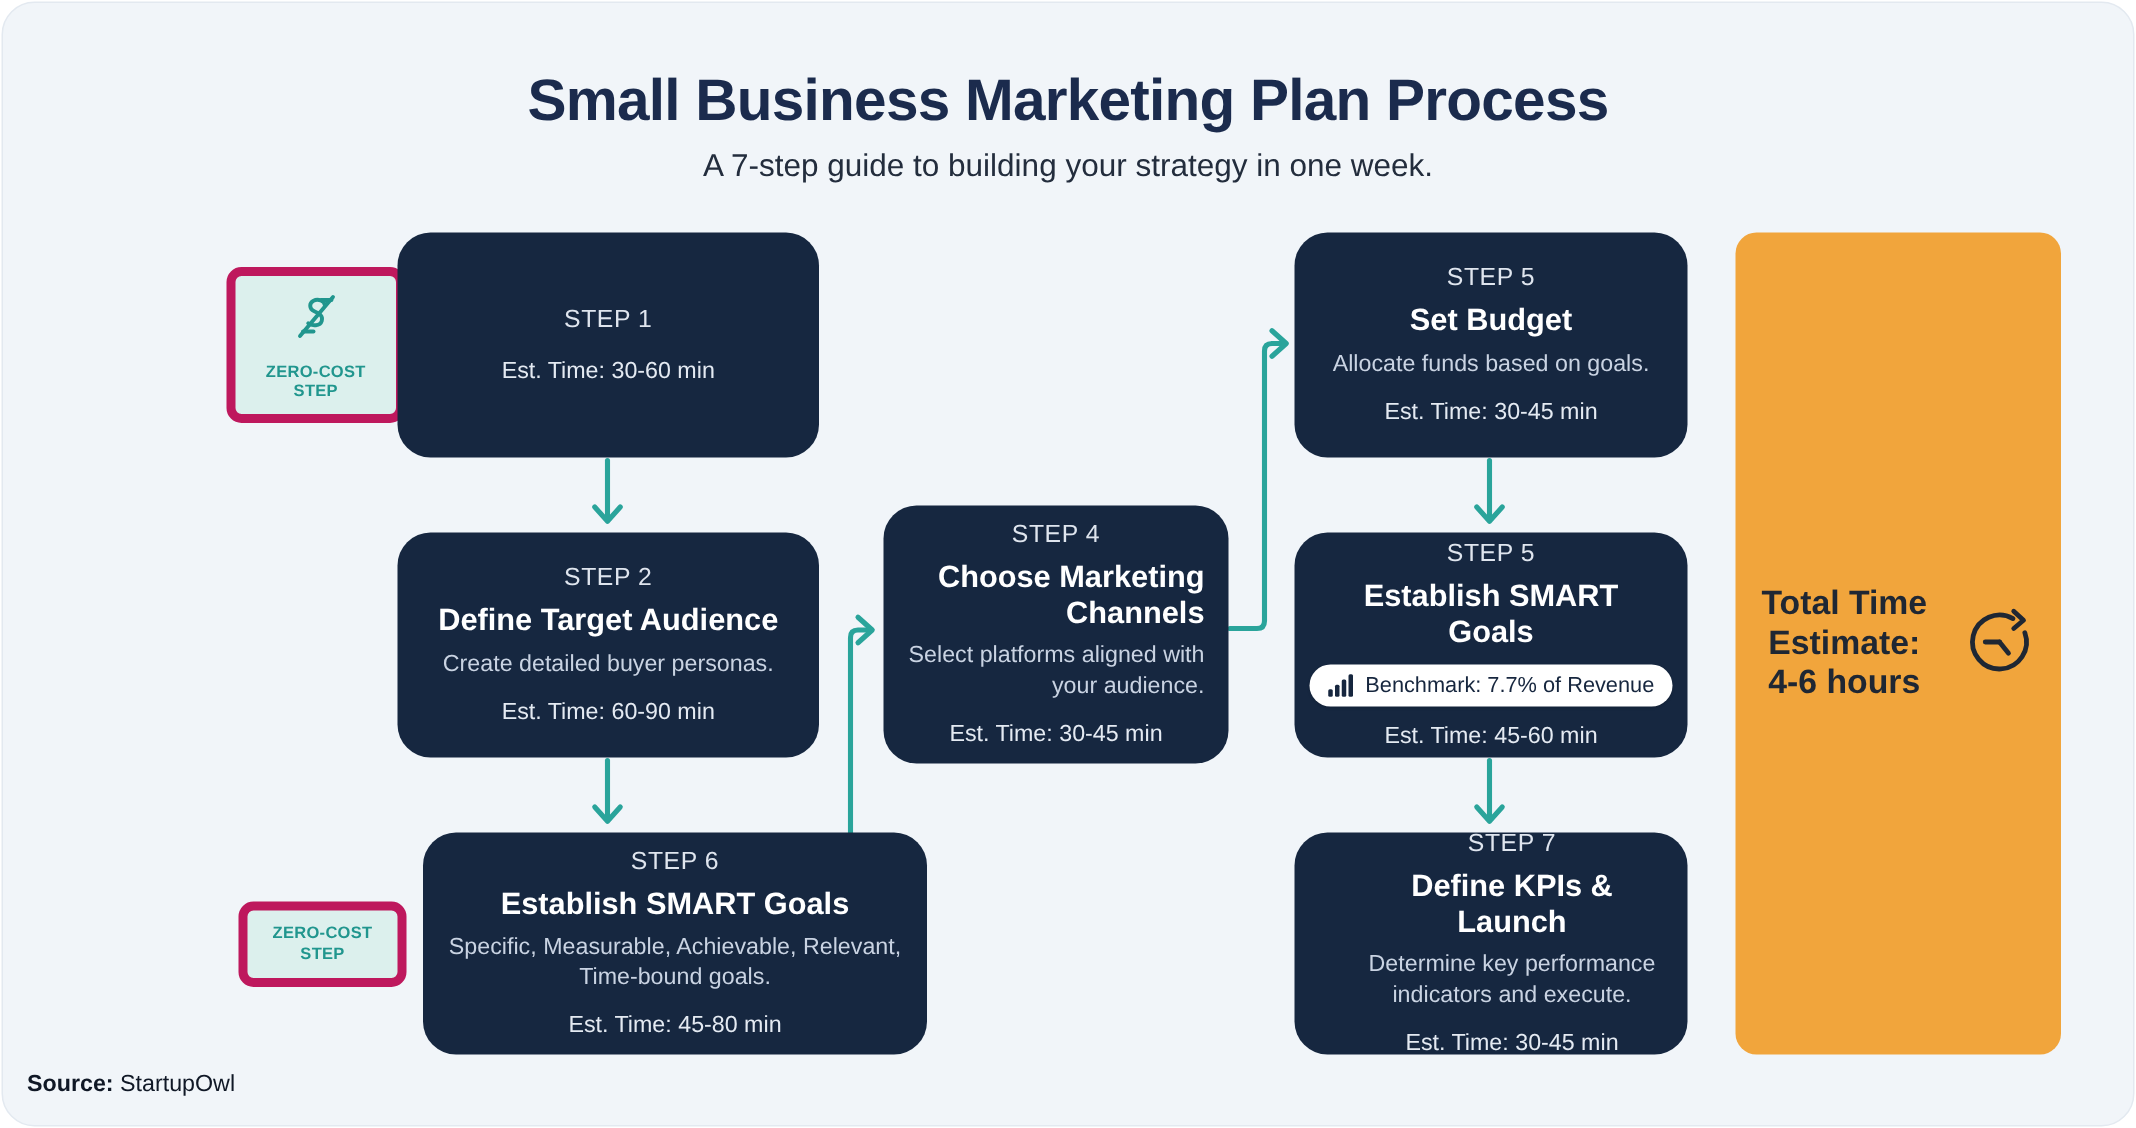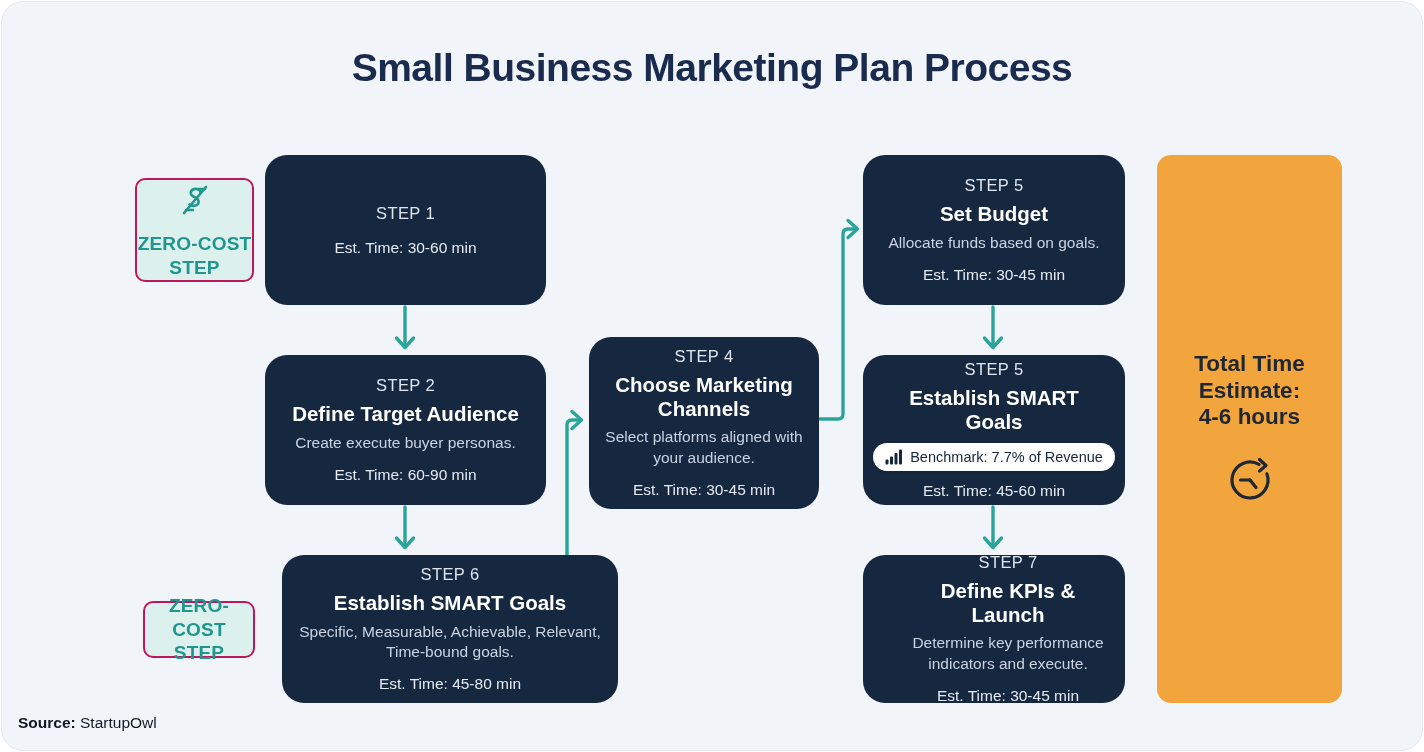--- a/index.html
+++ b/index.html
@@ -16,53 +16,54 @@
     display:flex; flex-direction:column; align-items:center; justify-content:center;
     text-align:center; padding:14px 16px; }
   .step-label { font-size:16.5px; color:#DFE5EE; letter-spacing:0.4px; margin-bottom:7px; }
   .step-title { font-size:20.5px; font-weight:bold; color:#FFFFFF; line-height:1.15; margin-bottom:7px; }
   .step-desc  { font-size:15.5px; color:#C9D3E2; line-height:1.3; margin-bottom:4px; }
   .step-time  { font-size:15.5px; color:#E4EAF2; margin-top:9px; }
 
   .box-step1 { left:265px; top:155px; width:281px; height:150px; }
   .box-step2 { left:265px; top:355px; width:281px; height:150px; }
   .box-step6 { left:282px; top:555px; width:336px; height:148px; }
-  .box-step4 { left:589px; top:337px; width:230px; height:172px; }
+  .box-step4 { left:589px; top:337px; width:230px; height:172px;text-align:right; }
   .box-step5a{ left:863px; top:155px; width:262px; height:150px; }
   .box-step5b{ left:863px; top:355px; width:262px; height:150px; }
   .box-step7 { left:863px; top:555px; width:262px; height:148px;padding-left:44px; }
 
   .benchmark-pill { background:#FFFFFF; border-radius:18px; padding:6px 12px; margin:3px 0 2px 0;
     display:flex; align-items:flex-end; gap:7px; color:#16263E; font-size:14.5px; white-space:nowrap;
     box-shadow:0 1px 2px rgba(0,0,0,0.15); }
   .bench-icon { display:flex; align-items:flex-end; }
 
-  .zc-badge { position:absolute; background:#DCF0ED; border:2px solid #be185d; border-radius:10px;
+  .zc-badge { position:absolute; background:#DCF0ED; border:6px solid #be185d; border-radius:10px;
     display:flex; flex-direction:column; align-items:center; justify-content:center;
-    color:#21968E; font-weight:bold; font-size:19px; line-height:1.25; text-align:center; letter-spacing:0.2px; }
+    color:#21968E; font-weight:bold; font-size:11px; line-height:1.25; text-align:center; letter-spacing:0.2px;margin-left:16px; }
   .zc-badge-1 { left:135px; top:178px; width:119px; height:104px; gap:6px; }
   .zc-badge-2 { left:143px; top:601px; width:112px; height:57px; }
 
-  .total-panel { position:absolute; left:1157px; top:155px; width:185px; height:548px;
-    background:#F1A53C; border-radius:14px; display:flex; flex-direction:column;
+  .total-panel { position:absolute; left:1157px; top:155px; width:217px; height:548px;
+    background:#F1A53C; border-radius:14px; display:flex; flex-direction:row;
     align-items:center; justify-content:center; gap:24px; }
   .total-text { color:#1F2733; font-size:22.5px; font-weight:bold; text-align:center; line-height:1.18; }
 
   .connectors { position:absolute; inset:0; pointer-events:none; }
 
   .source-line { position:absolute; left:18px; top:714px; font-size:15.5px; color:#101826; }
   .source-line b { font-weight:bold; }
 </style>
 </head>
 <body>
 
 <div class="canvas">
   <div class="card"></div>
 
   <div class="main-title">Small Business Marketing Plan Process</div>
+  <div class="subtitle">A 7-step guide to building your strategy in one week.</div>
 
   <svg class="connectors" width="1424" height="752" viewBox="0 0 1424 752">
     <g stroke="#2AA49B" stroke-width="3.4" fill="none" stroke-linecap="round" stroke-linejoin="round">
 
       <path d="M405 307 V344"></path>
       <path d="M396.5 338 L405 347.5 L413.5 338"></path>
 
       <path d="M405 507 V544"></path>
       <path d="M396.5 538 L405 547.5 L413.5 538"></path>
 
@@ -103,21 +104,21 @@
   </div>
 
   <div class="step-box box-step1">
     <div class="step-label">STEP 1</div>
     <div class="step-time">Est. Time: 30-60 min</div>
   </div>
 
   <div class="step-box box-step2">
     <div class="step-label">STEP 2</div>
     <div class="step-title">Define Target Audience</div>
-    <div class="step-desc">Create execute buyer personas.</div>
+    <div class="step-desc">Create detailed buyer personas.</div>
     <div class="step-time">Est. Time: 60-90 min</div>
   </div>
 
   <div class="step-box box-step6">
     <div class="step-label">STEP 6</div>
     <div class="step-title">Establish SMART Goals</div>
     <div class="step-desc">Specific, Measurable, Achievable, Relevant, Time-bound goals.</div>
     <div class="step-time">Est. Time: 45-80 min</div>
   </div>
 

